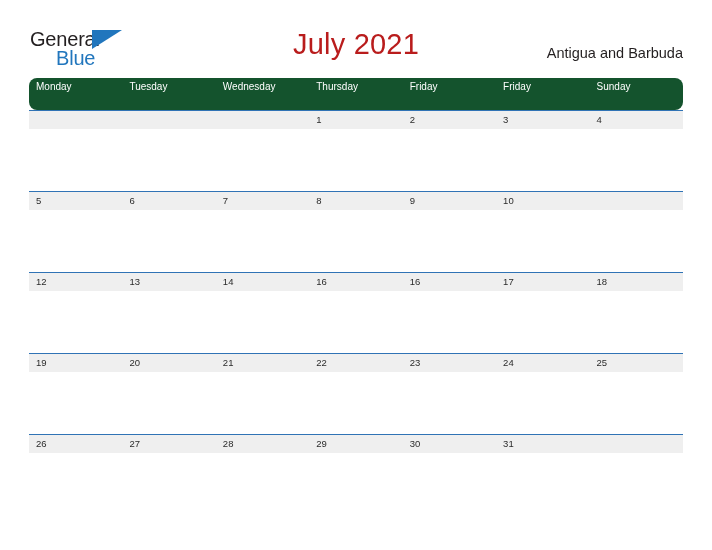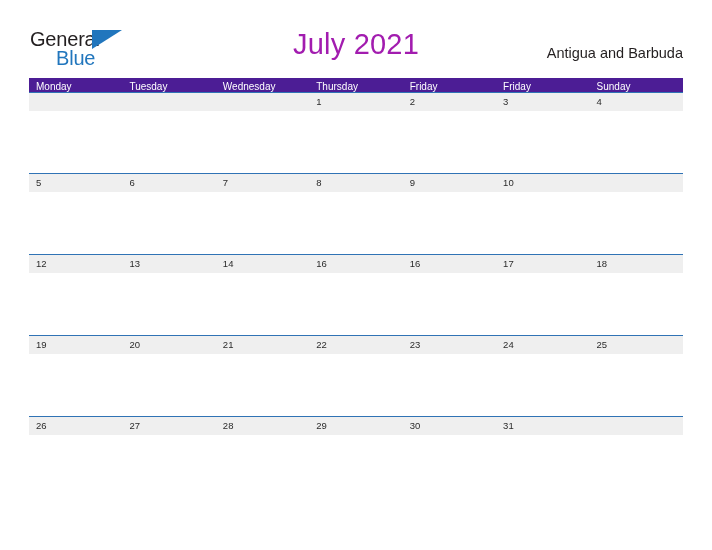--- a/index.html
+++ b/index.html
@@ -58,21 +58,21 @@
     transform: scaleX(1);
   }
 
   .title {
     position: absolute;
     left: 0;
     right: 0;
     top: 28px;
     text-align: center;
     font-size: 29px;
-    color: #a21caf;
+    color: #b91c1c;
     font-family: "Liberation Sans", sans-serif;
     font-weight: normal;
     letter-spacing: 0.2px;
   }
 
   .subtitle {
     position: absolute;
     right: 29px;
     top: 45px;
     font-size: 14.5px;
@@ -84,22 +84,23 @@
   
   .calendar {
     position: absolute;
     left: 29px;
     top: 78px;
     width: 654px;
   }
 
   .weekday-row {
     display: flex;
-    background: #4c1d95;
-    height: 14px;
+    background: #14532d;
+    height: 32px;
+    border-radius: 8px;
   }
   .weekday-cell {
     width: 93.43px;
     box-sizing: border-box;
     padding-left: 7px;
     color: #ffffff;
     font-size: 10px;
     line-height: 18px;
     font-family: "Liberation Sans", sans-serif;
     white-space: nowrap;

